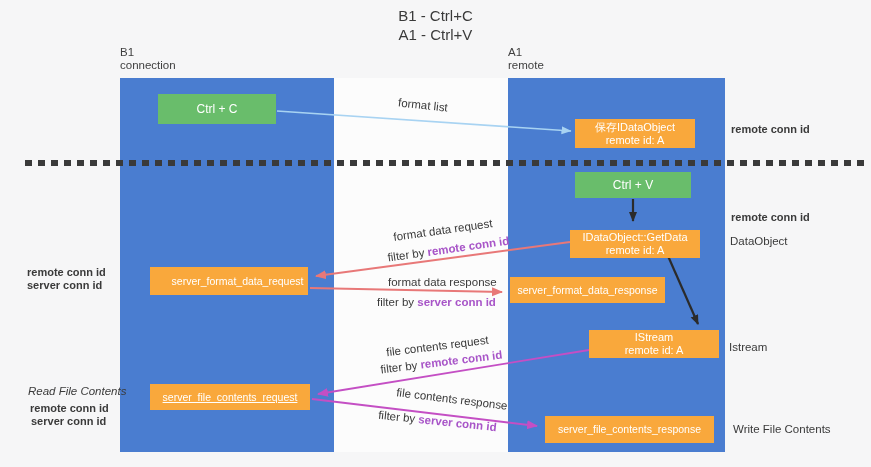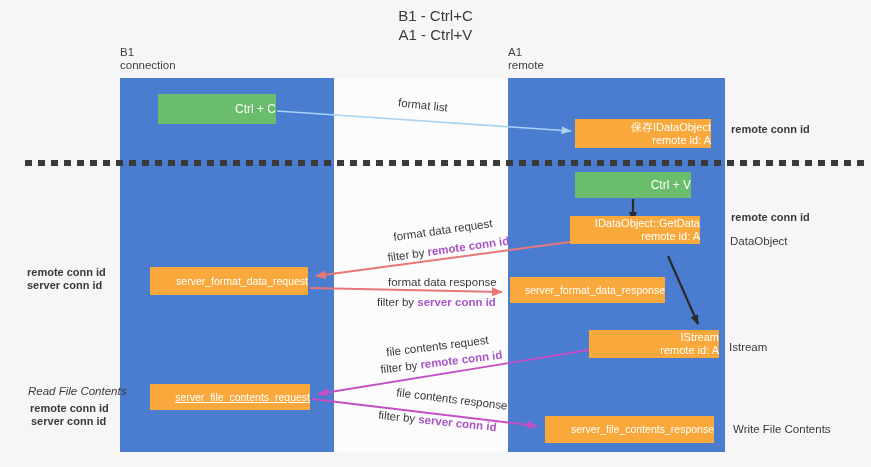--- a/index.html
+++ b/index.html
@@ -23,21 +23,21 @@
   .col-header{
     font-size:11.5px;line-height:13px;
     color:#3f3f3f;
   }
   .panel{
     background:var(--panel-blue,#4a7dd0);
   }
   .center-lane{background:#fcfcfc;}
   .node{
     display:flex;flex-direction:column;
-    align-items:flex-end;justify-content:center;
+    align-items:center;justify-content:center;
     color:#fff;text-align:center;
     font-size:11px;line-height:13px;
     box-sizing:border-box;
   }
   .node.green{background:var(--node-green,#69bd6b);font-size:12px;}
   .node.orange{background:var(--node-orange,#f9a83c);}
   .node.single{font-size:10.5px;}
   .flow-lbl{
     font-size:11.5px;
     color:var(--text-dark,#3a3a3a);
@@ -118,30 +118,30 @@
 
     <line x1="589" y1="350" x2="318" y2="394" class="arrow-magenta" stroke-width="1.8" marker-end="url(#mk-magenta)"></line>
 
     <line x1="312" y1="399" x2="537" y2="426" class="arrow-magenta" stroke-width="1.8" marker-end="url(#mk-magenta)"></line>
   </svg>
 
   <div class="abs node green" style="left:158px;top:94px;width:118px;height:30px;">
     <div>Ctrl + C</div>
   </div>
 
-  <div class="abs node orange" style="left:575px;top:119px;width:136px;height:29px;">
+  <div class="abs node orange" style="left:575px;top:119px;width:120px;height:29px;">
     <div>保存IDataObject</div>
     <div>remote id: A</div>
   </div>
 
   <div class="abs node green" style="left:575px;top:172px;width:116px;height:26px;">
     <div>Ctrl + V</div>
   </div>
 
-  <div class="abs node orange" style="left:570px;top:216px;width:130px;height:28px;">
+  <div class="abs node orange" style="left:570px;top:230px;width:130px;height:28px;">
     <div>IDataObject::GetData</div>
     <div>remote id: A</div>
   </div>
 
   <div class="abs node orange single" style="left:150px;top:267px;width:158px;height:28px;padding-left:17px;">
     <div>server_format_data_request</div>
   </div>
 
   <div class="abs node orange single" style="left:510px;top:277px;width:155px;height:26px;">
     <div>server_format_data_response</div>

